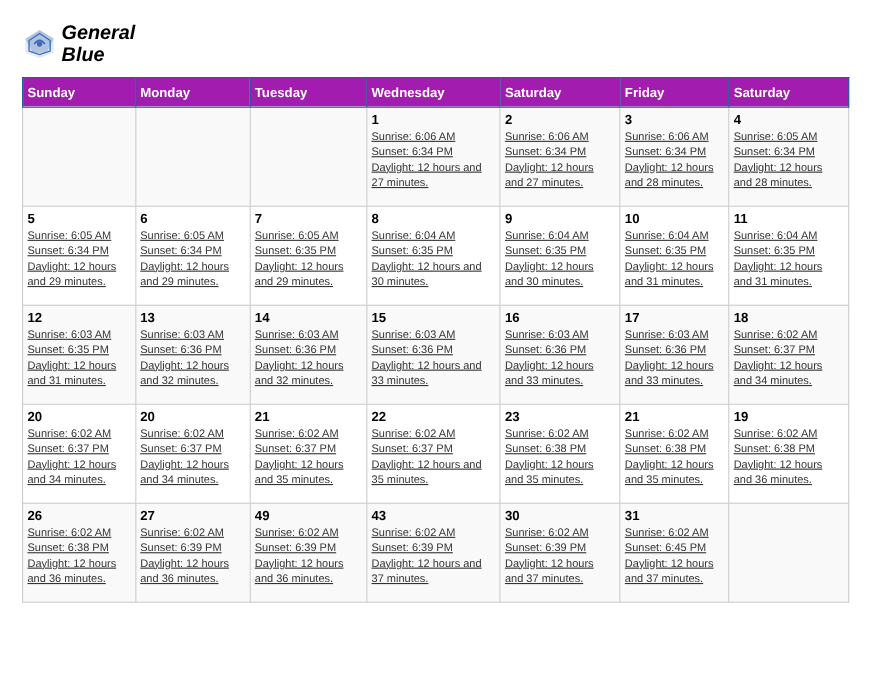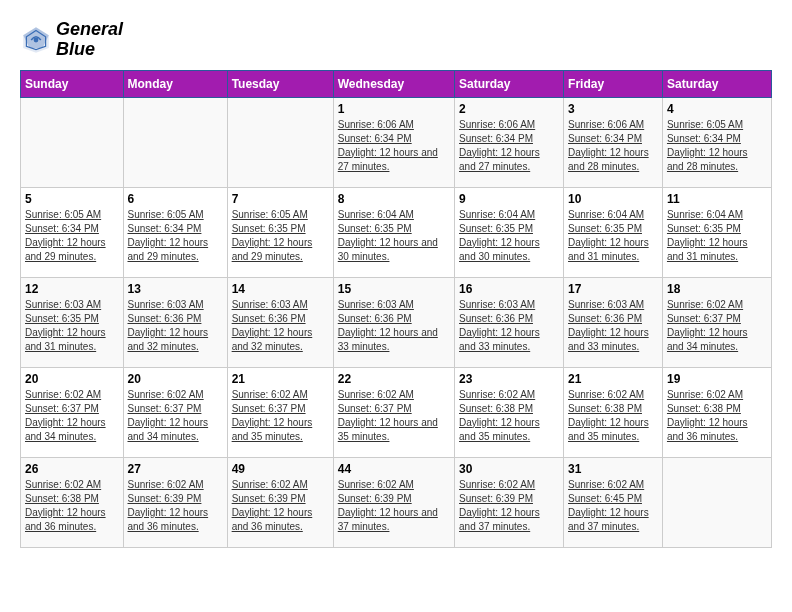--- a/index.html
+++ b/index.html
@@ -325,21 +325,21 @@
 and 36 minutes.</div>
         </td>
         <td>
           <span class="day-num">49</span>
           <div class="day-info">Sunrise: 6:02 AM
 Sunset: 6:39 PM
 Daylight: 12 hours
 and 36 minutes.</div>
         </td>
         <td>
-          <span class="day-num">44</span>
+          <span class="day-num">43</span>
           <div class="day-info">Sunrise: 6:02 AM
 Sunset: 6:39 PM
 Daylight: 12 hours
 and 37 minutes.</div>
         </td>
         <td>
           <span class="day-num">30</span>
           <div class="day-info">Sunrise: 6:02 AM
 Sunset: 6:39 PM
 Daylight: 12 hours

